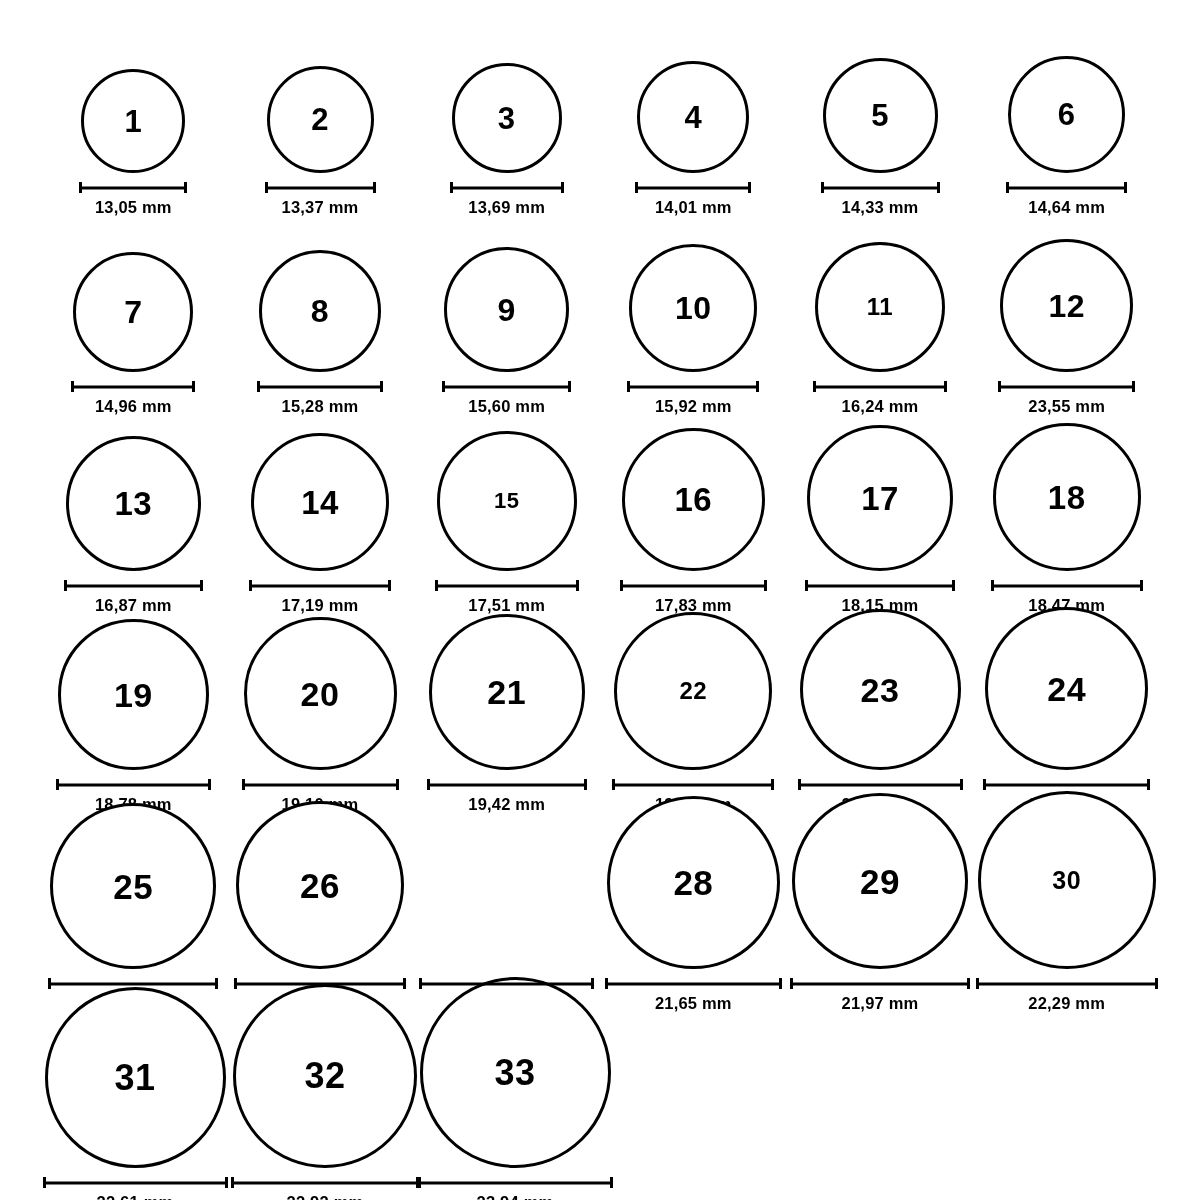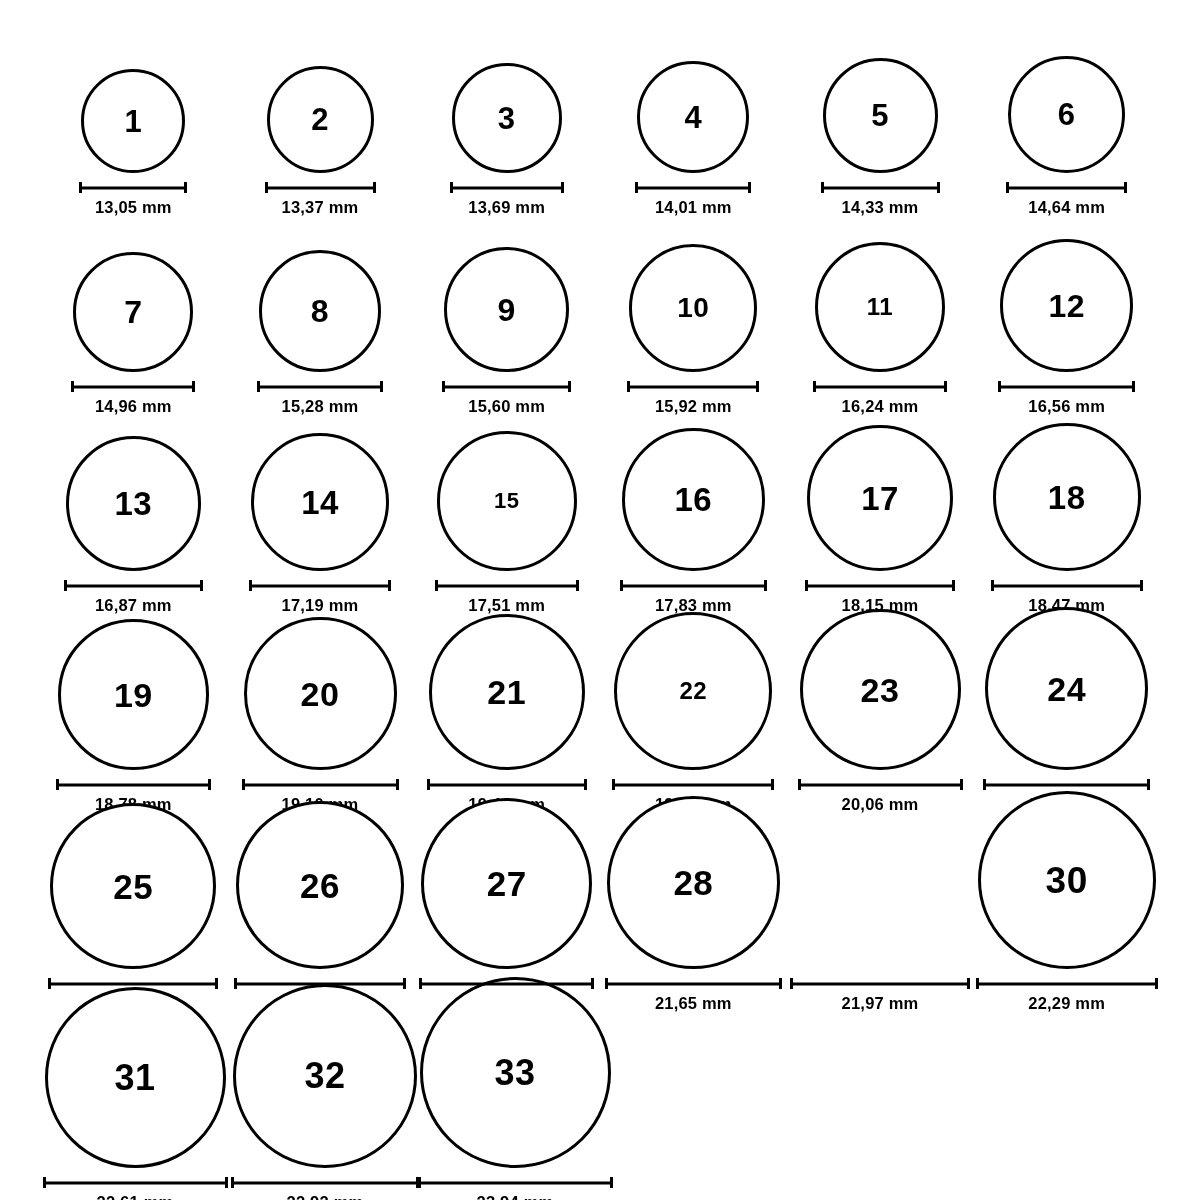--- a/index.html
+++ b/index.html
@@ -215,21 +215,21 @@
             <div class="measure-bar" style="width: 129px;">
               <div class="bar-line"></div>
               <div class="cap left"></div>
               <div class="cap right"></div>
             </div>
             <div class="measure-label">15,60 mm</div>
           </div>
         </div>
         <div class="size-cell">
           <div class="ring-circle" style="width: 128px; height: 128px;">
-            <span class="ring-number" style="font-size: 28px;">10</span>
+            <span class="ring-number" style="font-size: 32px;">10</span>
           </div>
           <div class="measure-block">
             <div class="measure-bar" style="width: 132px;">
               <div class="bar-line"></div>
               <div class="cap left"></div>
               <div class="cap right"></div>
             </div>
             <div class="measure-label">15,92 mm</div>
           </div>
         </div>
@@ -249,21 +249,21 @@
         <div class="size-cell">
           <div class="ring-circle" style="width: 133px; height: 133px;">
             <span class="ring-number" style="font-size: 32px;">12</span>
           </div>
           <div class="measure-block">
             <div class="measure-bar" style="width: 137px;">
               <div class="bar-line"></div>
               <div class="cap left"></div>
               <div class="cap right"></div>
             </div>
-            <div class="measure-label">16,56 mm</div>
+            <div class="measure-label">23,55 mm</div>
           </div>
         </div>
       </div>
       <div class="chart-row">
         <div class="size-cell">
           <div class="ring-circle" style="width: 135px; height: 135px;">
             <span class="ring-number" style="font-size: 33px;">13</span>
           </div>
           <div class="measure-block">
             <div class="measure-bar" style="width: 139px;">
@@ -441,23 +441,20 @@
           <div class="measure-block">
             <div class="measure-bar" style="width: 172px;">
               <div class="bar-line"></div>
               <div class="cap left"></div>
               <div class="cap right"></div>
             </div>
             <div class="measure-label">21,01 mm</div>
           </div>
         </div>
         <div class="size-cell">
-          <div class="ring-circle" style="width: 171px; height: 171px;">
-            <span class="ring-number" style="font-size: 35px;">27</span>
-          </div>
           <div class="measure-block">
             <div class="measure-bar" style="width: 175px;">
               <div class="bar-line"></div>
               <div class="cap left"></div>
               <div class="cap right"></div>
             </div>
             <div class="measure-label">21,33 mm</div>
           </div>
         </div>
         <div class="size-cell">
@@ -467,32 +464,35 @@
           <div class="measure-block">
             <div class="measure-bar" style="width: 177px;">
               <div class="bar-line"></div>
               <div class="cap left"></div>
               <div class="cap right"></div>
             </div>
             <div class="measure-label">21,65 mm</div>
           </div>
         </div>
         <div class="size-cell">
+          <div class="ring-circle" style="width: 176px; height: 176px;">
+            <span class="ring-number" style="font-size: 35px;">29</span>
+          </div>
           <div class="measure-block">
             <div class="measure-bar" style="width: 180px;">
               <div class="bar-line"></div>
               <div class="cap left"></div>
               <div class="cap right"></div>
             </div>
             <div class="measure-label">21,97 mm</div>
           </div>
         </div>
         <div class="size-cell">
           <div class="ring-circle" style="width: 178px; height: 178px;">
-            <span class="ring-number" style="font-size: 37px;">30</span>
+            <span class="ring-number" style="font-size: 25px;">30</span>
           </div>
           <div class="measure-block">
             <div class="measure-bar" style="width: 182px;">
               <div class="bar-line"></div>
               <div class="cap left"></div>
               <div class="cap right"></div>
             </div>
             <div class="measure-label">22,29 mm</div>
           </div>
         </div>

